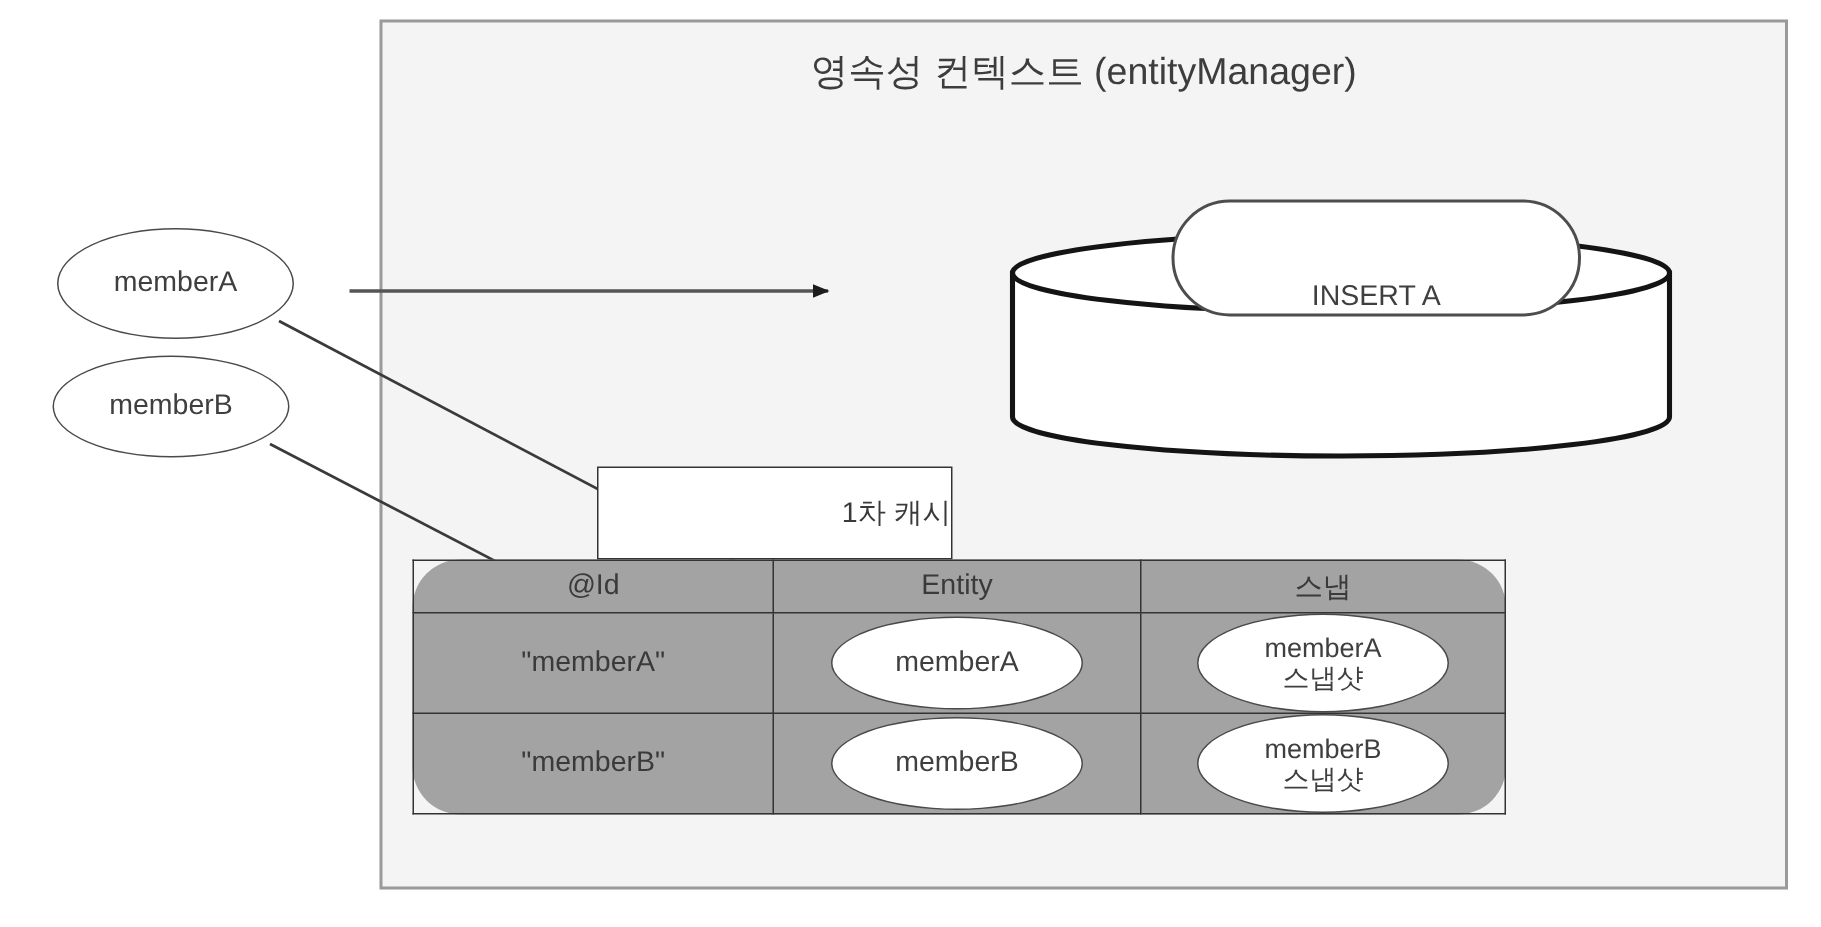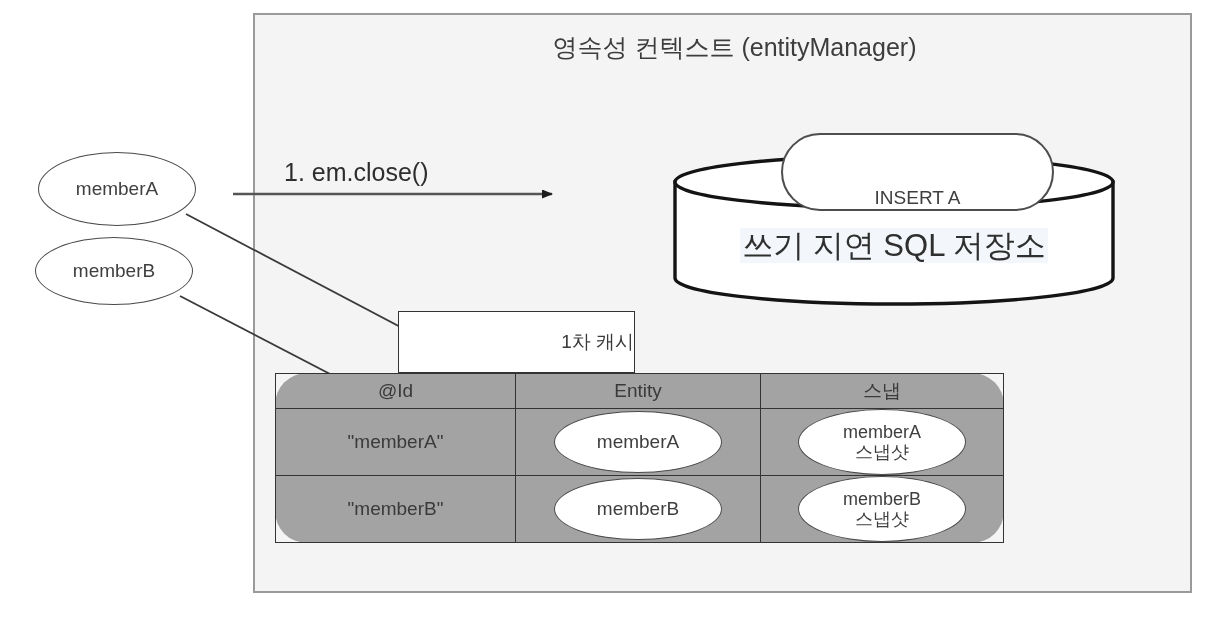--- a/index.html
+++ b/index.html
@@ -32,21 +32,20 @@
   .pc-title {
     position: absolute;
     left: 253px;
     top: 31px;
     width: 939px;
     text-align: center;
     font-size: 25px;
     color: #3d3d3d;
     letter-spacing: 0px;
     white-space: nowrap;
-    padding-left: 12px;
   }
   
   .ellipse {
     position: absolute;
     border: 1.6px solid #4a4a4a;
     border-radius: 50%;
     background: #ffffff;
     display: flex;
     align-items: center;
     justify-content: center;
@@ -182,21 +181,20 @@
   <div class="pc-box"></div>
   <div class="pc-title">영속성 컨텍스트 (entityManager)</div>
 
   <div class="ellipse mem-a-out">
     <span>memberA</span>
   </div>
   <div class="ellipse mem-b-out">
     <span>memberB</span>
   </div>
 
-  <div class="arrow-label">1. em.close()</div>
 
   <svg class="overlay" viewBox="0 0 1214 618">
     <defs>
       <marker id="arrowhead" markerWidth="11" markerHeight="9" refX="10" refY="4.5" orient="auto" markerUnits="userSpaceOnUse">
         <path d="M0,0 L11,4.5 L0,9 Z" fill="#1c1c1c"></path>
       </marker>
     </defs>
 
     <line x1="233" y1="194" x2="552" y2="194" stroke="#555555" stroke-width="2.4" marker-end="url(#arrowhead)"></line>
 
@@ -207,23 +205,20 @@
     <g>
       <path d="M675,182 L675,278 A219,26 0 0 0 1113,278 L1113,182 Z" fill="#ffffff" stroke="#141414" stroke-width="3.4"></path>
       <ellipse cx="894" cy="182" rx="219" ry="26" fill="#ffffff" stroke="#141414" stroke-width="3.4"></ellipse>
     </g>
   </svg>
 
   <div class="insert-box">
     <span>INSERT A</span>
   </div>
 
-  <div class="cyl-label">
-    <span>쓰기 지연 SQL 저장소</span>
-  </div>
 
   <div class="cache-head">
     <span>1차 캐시</span>
   </div>
 
   <table class="cache-table">
     <colgroup>
       <col class="col-id">
         <col class="col-entity">
         <col class="col-snap">

